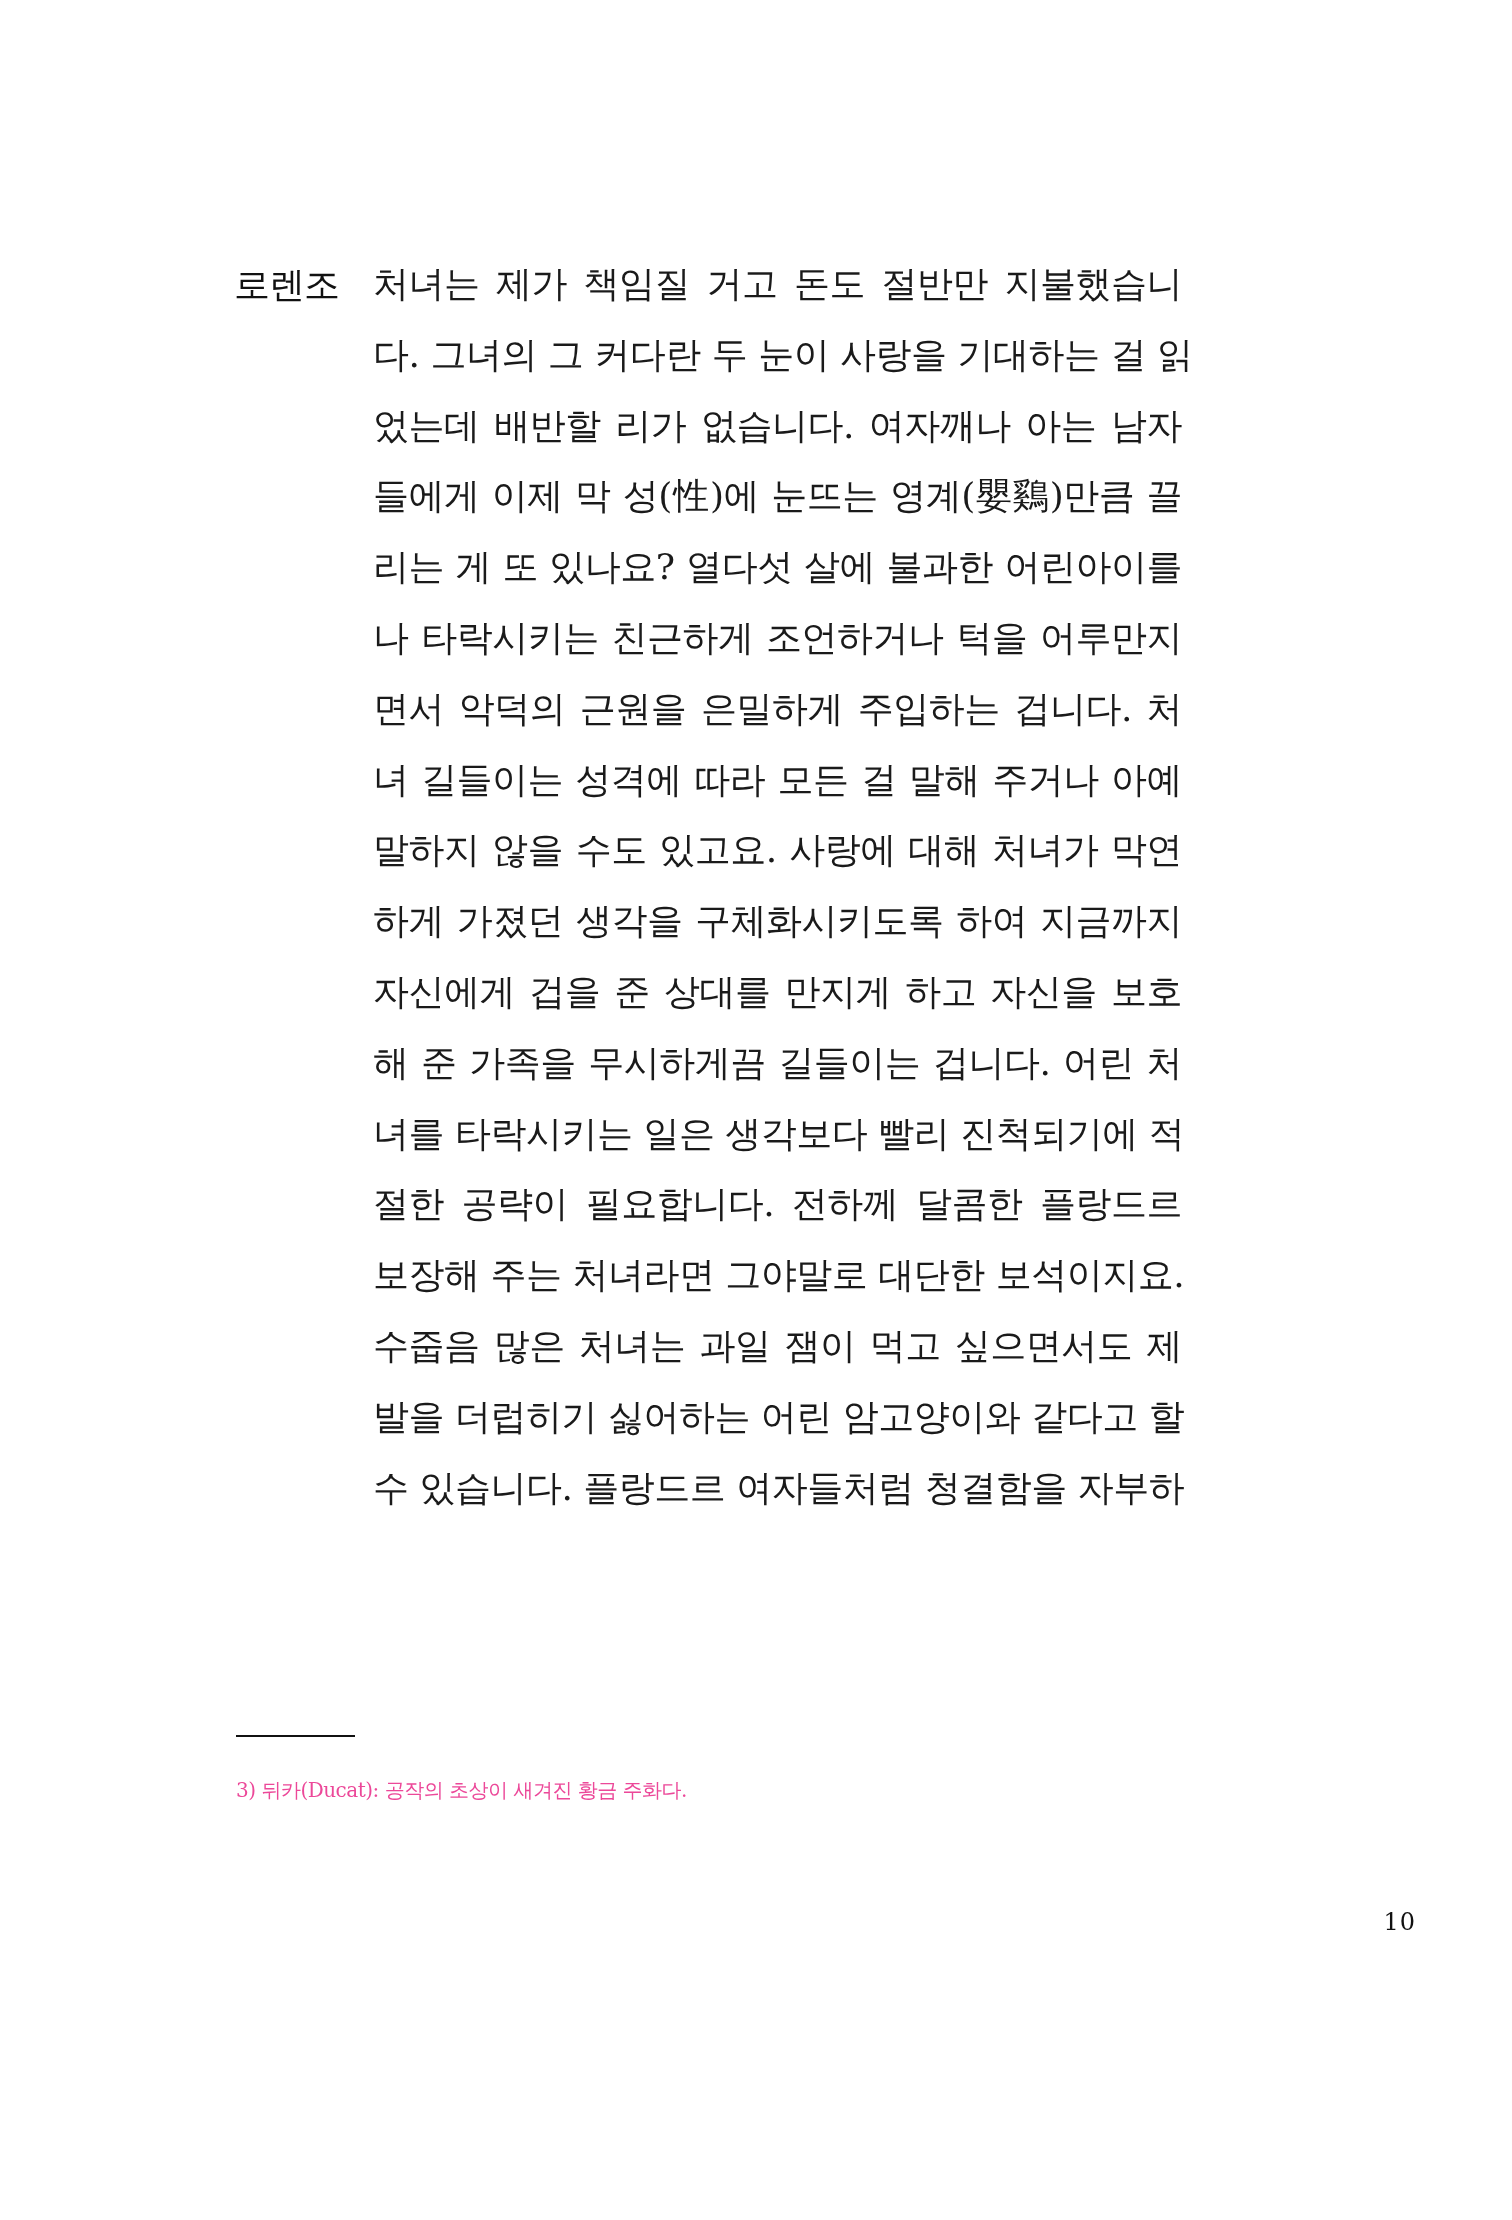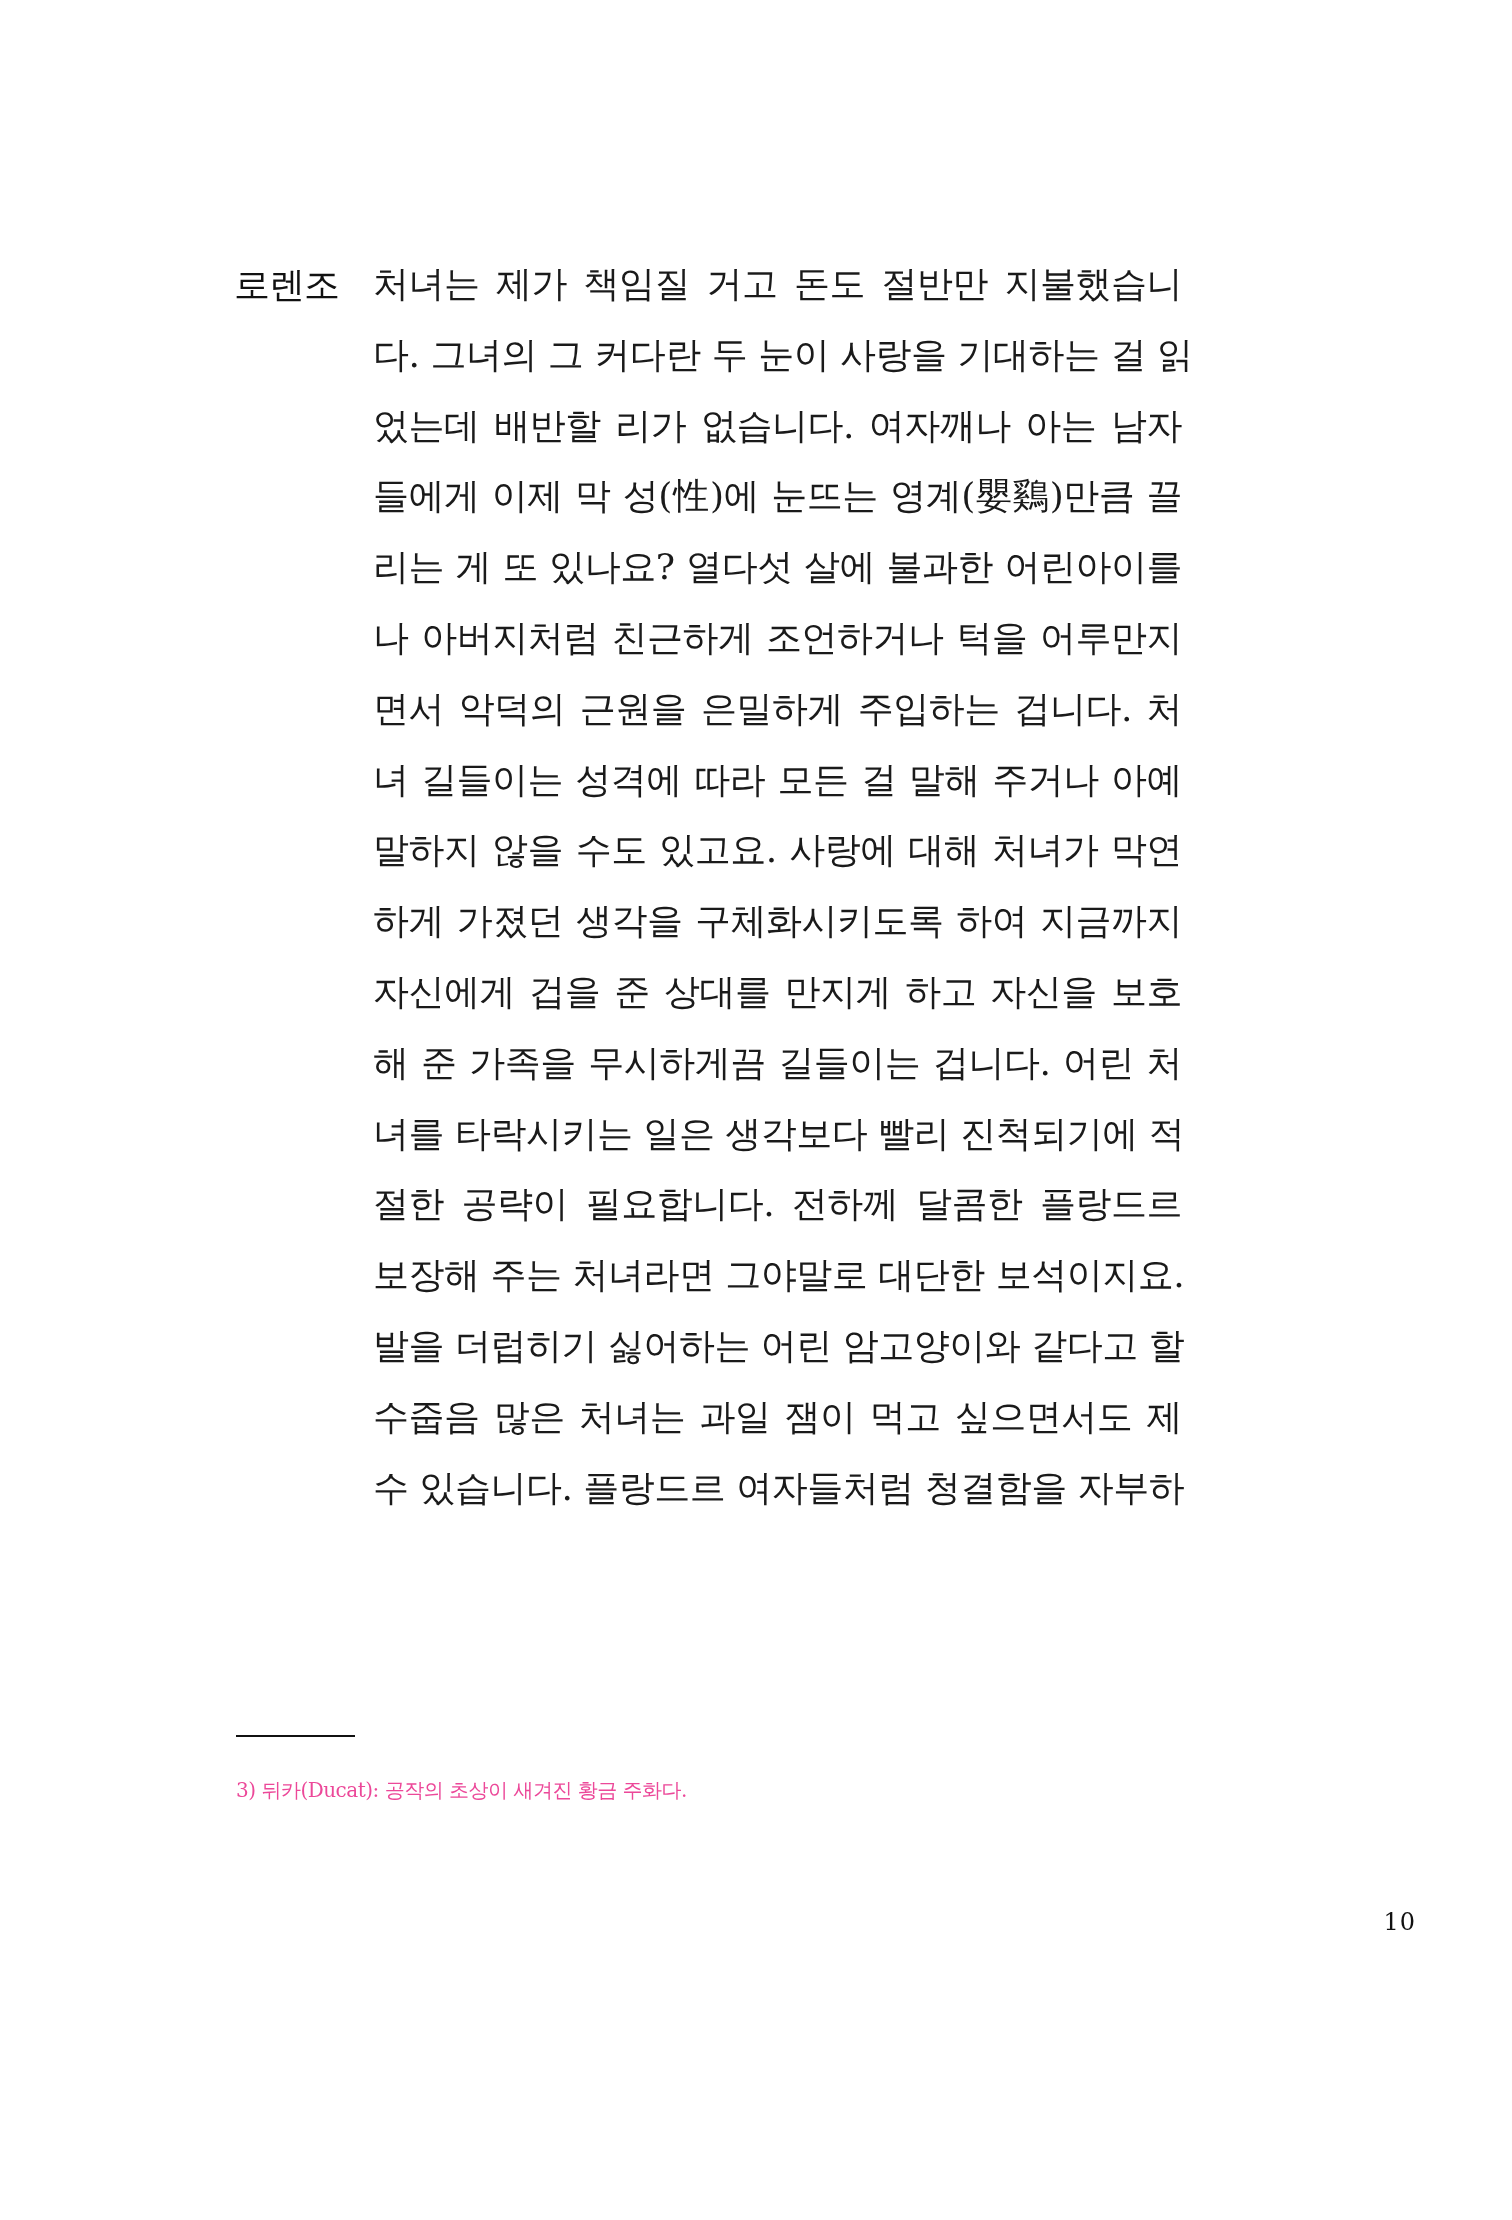--- a/index.html
+++ b/index.html
@@ -89,32 +89,32 @@
 <div class="page">
 
   <div class="speaker">로렌조</div>
 
   <div class="body-text">
     <span class="line">처녀는 제가 책임질 거고 돈도 절반만 지불했습니</span>
     <span class="line">다. 그녀의 그 커다란 두 눈이 사랑을 기대하는 걸 읽</span>
     <span class="line">었는데 배반할 리가 없습니다. 여자깨나 아는 남자</span>
     <span class="line">들에게 이제 막 성(性)에 눈뜨는 영계(嬰鷄)만큼 끌</span>
     <span class="line">리는 게 또 있나요? 열다섯 살에 불과한 어린아이를</span>
-    <span class="line">나 아버지처럼 친근하게 조언하거나 턱을 어루만지</span>
+    <span class="line">나 타락시키는 친근하게 조언하거나 턱을 어루만지</span>
     <span class="line">면서 악덕의 근원을 은밀하게 주입하는 겁니다. 처</span>
     <span class="line">녀 길들이는 성격에 따라 모든 걸 말해 주거나 아예</span>
     <span class="line">말하지 않을 수도 있고요. 사랑에 대해 처녀가 막연</span>
     <span class="line">하게 가졌던 생각을 구체화시키도록 하여 지금까지</span>
     <span class="line">자신에게 겁을 준 상대를 만지게 하고 자신을 보호</span>
     <span class="line">해 준 가족을 무시하게끔 길들이는 겁니다. 어린 처</span>
     <span class="line">녀를 타락시키는 일은 생각보다 빨리 진척되기에 적</span>
     <span class="line">절한 공략이 필요합니다. 전하께 달콤한 플랑드르</span>
     <span class="line">보장해 주는 처녀라면 그야말로 대단한 보석이지요.</span>
+    <span class="line">수줍음 많은 처녀는 과일 잼이 먹고 싶으면서도 제</span>
     <span class="line">발을 더럽히기 싫어하는 어린 암고양이와 같다고 할</span>
-    <span class="line">수줍음 많은 처녀는 과일 잼이 먹고 싶으면서도 제</span>
     <span class="line">수 있습니다. 플랑드르 여자들처럼 청결함을 자부하</span>
   </div>
 
   <div class="footnote-rule"></div>
 
   <div class="footnote">3) 뒤카(Ducat): 공작의 초상이 새겨진 황금 주화다.</div>
 
   <div class="page-number">10</div>
 
 </div>

